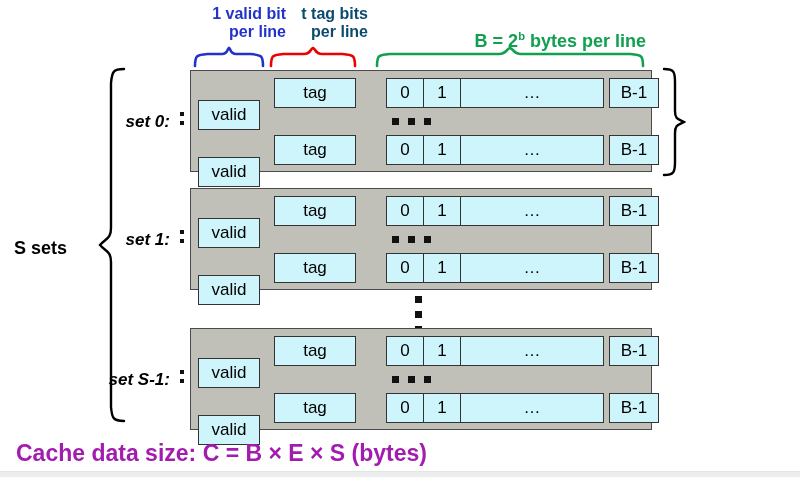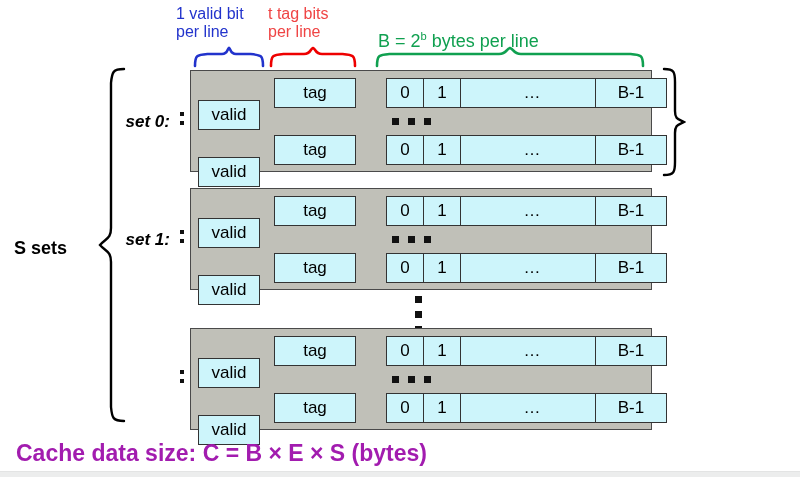--- a/index.html
+++ b/index.html
@@ -21,33 +21,33 @@
     bottom: 0;
     width: 800px;
     height: 5px;
     background: #eceded;
     border-top: 1px solid #e3e4e4;
   }
 
   
   .top-label {
     position: absolute;
-    font-weight: normal;
-    text-align: left;
+    font-weight: bold;
+    text-align: right;
     line-height: 1.12;
     white-space: pre-line;
   }
   .lbl-valid {
     left: 176px; top: 5px; width: 110px;
     color: #2233cc;
     font-size: 16px;
   }
   .lbl-tag {
     left: 268px; top: 5px; width: 100px;
-    color: #ef4444;
+    color: #0c4a6e;
     font-size: 16px;
   }
   .lbl-block {
     left: 378px; top: 10px; width: 268px;
     color: #10a050;
     font-size: 18px;
   }
   .lbl-block sup { font-size: 0.62em; }
 
   
@@ -76,21 +76,21 @@
     font-size: 17px;
     color: #000000;
     font-family: "Liberation Sans", sans-serif;
   }
   .cell-valid { left: 0px;   width: 62px; margin-top: 22px; }
   .cell-tag   { left: 76px;  width: 82px; }
   .data-group { position: absolute; left: 188px; }
   .cell-d0  { left: 0px;   width: 38px; }
   .cell-d1  { left: 37px;  width: 38px; }
   .cell-dd  { left: 74px;  width: 144px; }
-  .cell-dl  { left: 209px; width: 72px; }
+  .cell-dl  { left: 223px; width: 50px; }
 
   
   .h-ellipsis {
     position: absolute;
     display: flex;
     gap: 9px;
   }
   .h-ellipsis i, .v-ellipsis i {
     display: block;
     width: 7px;
@@ -254,20 +254,21 @@
       <i></i>
       <i></i>
     </div>
 
   <div class="v-ellipsis" style="left:415px; top:296px;">
       <i></i>
       <i></i>
       <i></i>
     </div>
 
+  <div class="set-name" style="left:56px; top:370px; width:114px;">set S-1:</div>
 
   <div class="set-block" style="left:190px; top:328px; width:462px; height:102px;">
 
     <div class="line-row" style="top:7px;">
       <div class="cell cell-valid">valid</div>
       <div class="cell cell-tag">tag</div>
       <div class="data-group">
         <div class="cell cell-d0">0</div>
         <div class="cell cell-d1">1</div>
         <div class="cell cell-dd">…</div>

